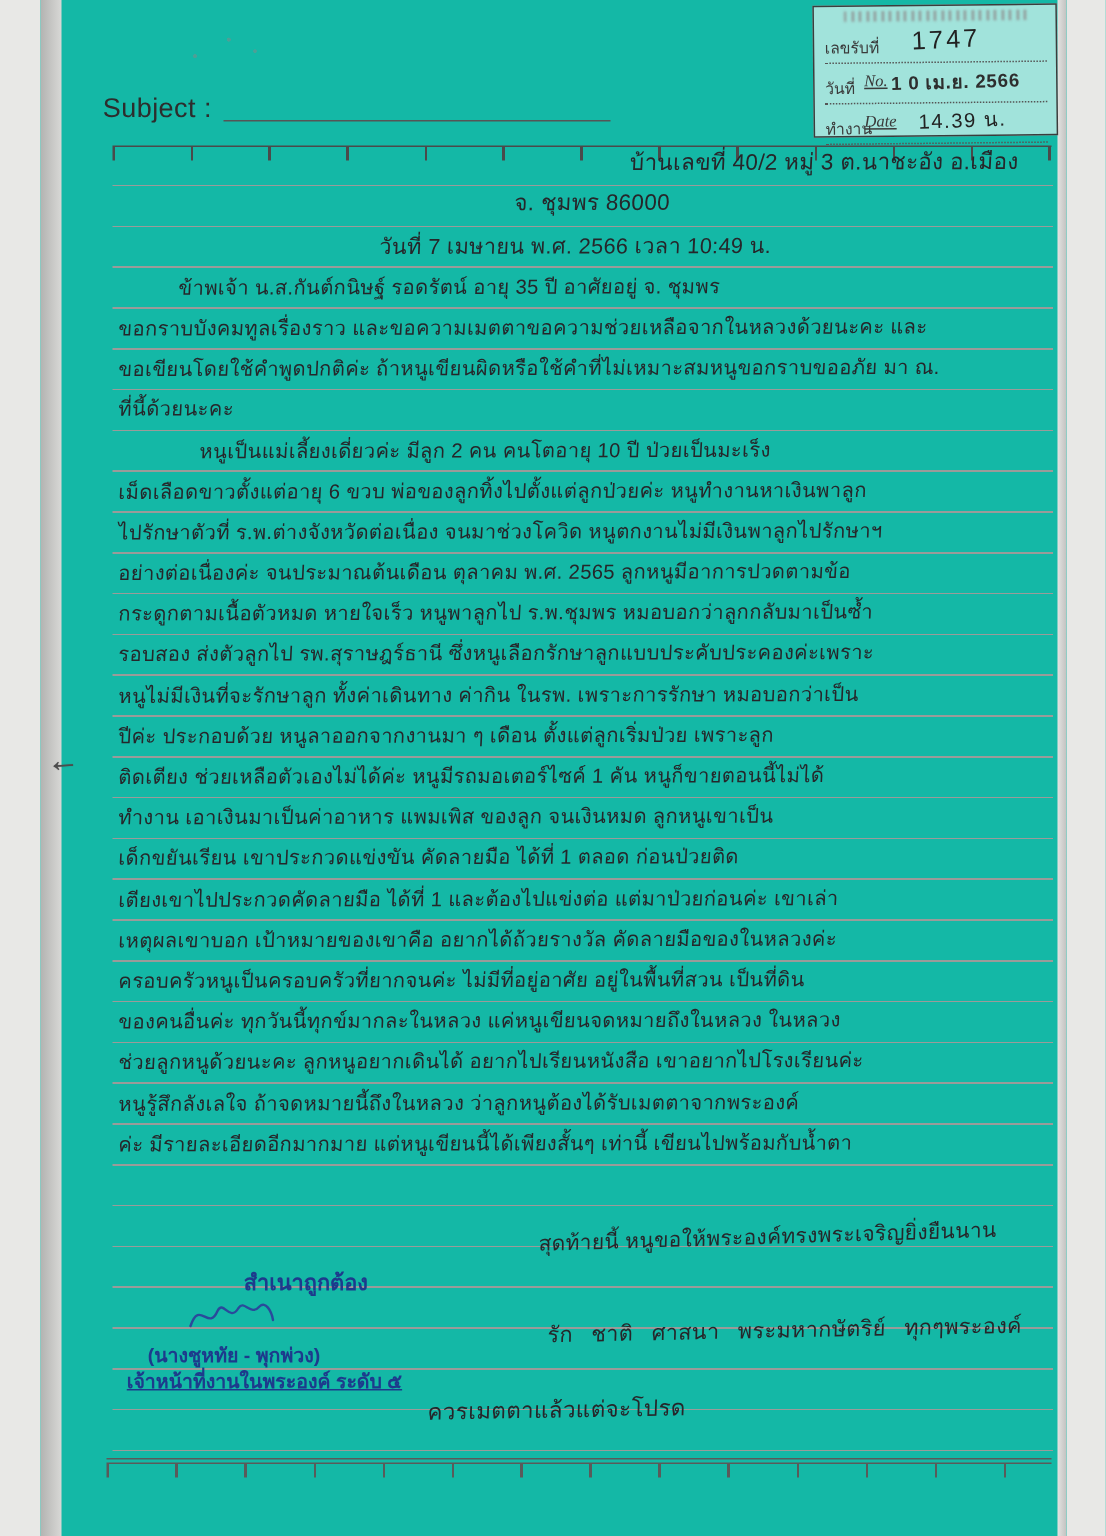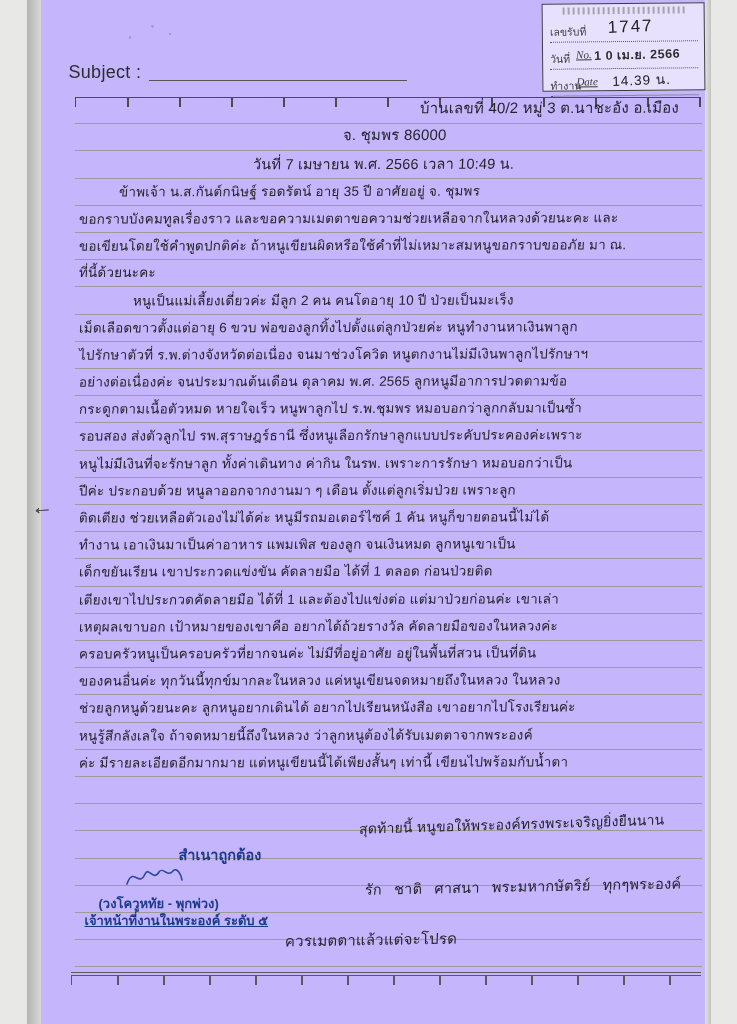--- a/index.html
+++ b/index.html
@@ -1,16 +1,16 @@
 <!DOCTYPE html>
 <html><head>
 <meta charset="utf-8">
 <style>
   html,body{margin:0;padding:0;background:#e8e8e6;font-family:"Liberation Sans","DejaVu Sans",sans-serif;}
-  .page{position:relative;width:673px;height:1024px;background:#c4b5fd;overflow:hidden;margin:0 auto;padding-left:11px;}
+  .page{position:relative;width:673px;height:1024px;background:#14b8a6;overflow:hidden;margin:0 auto;padding-left:11px;}
   .scan-edge-left{position:absolute;left:0;top:0;width:14px;height:100%;background:linear-gradient(90deg,#b3b3b1,#d8d8d6);}
   .scan-edge-right{position:absolute;right:0;top:0;width:6px;height:100%;background:linear-gradient(90deg,#e3e3e1,#c2c2c0);}
 
   
   .stamp{position:absolute;top:3px;right:6px;width:163px;height:88px;border:1.6px solid #3c3c3c;
          background:rgba(255,255,255,.6);transform:rotate(-.6deg);padding:2px 6px 2px 7px;box-sizing:border-box;}
   .stamp-header{height:7px;margin:1px auto 3px auto;width:82%;
                 background:repeating-linear-gradient(90deg,#8f8f8f 0 2px,transparent 2px 5px);
                 filter:blur(.6px);opacity:.75;}
   .stamp-row{position:relative;height:24px;border-bottom:1px dotted #555;margin-bottom:2px;}
@@ -48,21 +48,21 @@
   .margin-arrow{position:absolute;left:4px;top:494px;font-size:22px;color:#4c4c4c;font-weight:bold;
                 transform:rotate(-4deg);text-shadow:0 0 .6px #4c4c4c;}
 
   
   .closing-1{position:absolute;left:332px;top:812px;width:392px;font-size:14px;color:#26262a;
              transform:rotate(-1.6deg);white-space:nowrap;}
   .closing-2{position:absolute;left:338px;top:874px;width:392px;font-size:14.5px;color:#26262a;
              transform:rotate(-1deg);white-space:nowrap;word-spacing:8px;}
   .notation{position:absolute;left:258px;top:928px;font-size:15px;color:#26262a;transform:rotate(-.8deg);letter-spacing:.5px;}
 
-  .cert-title{position:absolute;left:152px;top:843px;font-size:14.5px;font-weight:bold;color:#1d3a8c;}
+  .cert-title{position:absolute;left:136px;top:843px;font-size:14.5px;font-weight:bold;color:#1d3a8c;}
   .cert-sign{position:absolute;left:96px;top:862px;}
   .cert-name{position:absolute;left:72px;top:893px;font-size:13px;font-weight:bold;color:#1d3a8c;}
   .cert-pos{position:absolute;left:58px;top:910px;font-size:13px;font-weight:bold;color:#1d3a8c;text-decoration:underline;}
 
   .pencil-marks{position:absolute;left:98px;top:22px;width:50px;height:22px;opacity:.5;
     background:radial-gradient(circle at 10% 70%,#888 0 1.2px,transparent 1.5px),
                radial-gradient(circle at 55% 20%,#888 0 1.2px,transparent 1.5px),
                radial-gradient(circle at 90% 55%,#888 0 1px,transparent 1.4px);}
 </style>
 </head>
@@ -179,19 +179,19 @@
   <div class="closing-1"><span class="hw">สุดท้ายนี้ หนูขอให้พระองค์ทรงพระเจริญยิ่งยืนนาน</span></div>
   <div class="closing-2"><span class="hw">รัก ชาติ ศาสนา พระมหากษัตริย์ ทุกๆพระองค์</span></div>
   <div class="notation"><span class="hw">ควรเมตตาแล้วแต่จะโปรด</span></div>
 
   <div class="cert-title">สำเนาถูกต้อง</div>
   <div class="cert-sign">
     <svg width="62" height="30" viewBox="0 0 62 30">
       <path d="M4,22 C10,4 16,26 22,12 C26,4 30,20 36,10 C40,4 44,16 50,9 C54,5 58,12 59,18" fill="none" stroke="#2a4a9b" stroke-width="1.6" stroke-linecap="round"></path>
     </svg>
   </div>
-  <div class="cert-name">(วงโควูหทัย - พุกพ่วง)</div>
+  <div class="cert-name">(นางชูหทัย - พุกพ่วง)</div>
   <div class="cert-pos">เจ้าหน้าที่งานในพระองค์ ระดับ ๕</div>
 
   <div class="ruler-bottom">
     <div class="inner"></div>
   </div>
 </div>
 
 </body></html>

